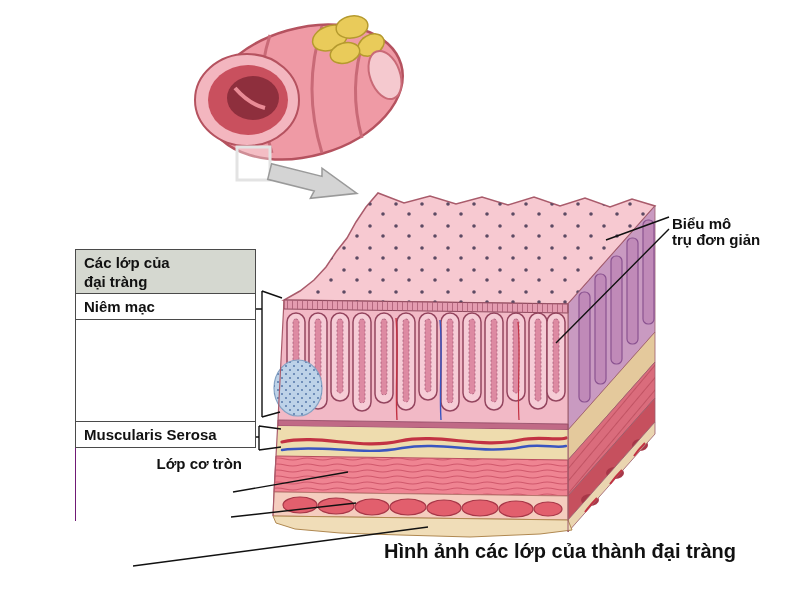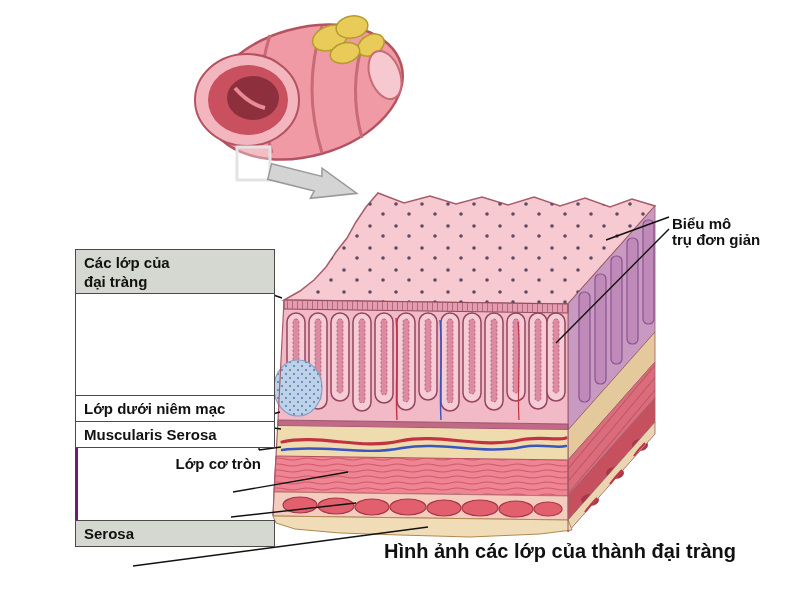--- a/index.html
+++ b/index.html
@@ -2,26 +2,26 @@
 <html><head>
 <meta charset="utf-8">
 <style>
   html,body{margin:0;padding:0;background:#fff;}
   #stage{
     position:relative;width:800px;height:600px;overflow:hidden;background:#ffffff;
     font-family:"Liberation Sans",sans-serif;color:#111;
   }
   #diagram-svg{position:absolute;left:0;top:0;}
   
-  .legend{position:absolute;left:75px;top:250px;width:200px;font-weight:bold;font-size:15px;}
+  .legend{position:absolute;left:75px;top:250px;width:181px;font-weight:bold;font-size:15px;}
   .cell{border:1px solid #4a4a4a;background:#fff;padding:3px 6px 3px 8px;line-height:19px;margin-top:-1px;box-sizing:border-box;}
   .cell.header{background:#d5d8d0;white-space:pre-line;height:45px;}
   .cell.spacer{height:103px;}
   .cell.gray{background:#d5d8d0;}
-  .freezone{border-left:3px solid #701a75;padding:4px 14px 0 0;height:73px;text-align:right;box-sizing:border-box;}
+  .freezone{border-left:1px solid #701a75;padding:4px 14px 0 0;height:73px;text-align:right;box-sizing:border-box;}
   .freezone .sub{line-height:23px;}
   
   .epi-label{position:absolute;left:672px;top:216px;width:118px;font-weight:bold;font-size:15px;line-height:16px;white-space:pre-line;}
   
   .caption{position:absolute;left:300px;top:540px;width:520px;text-align:center;font-weight:bold;font-size:20px;}
   
   .crypt{fill:#f6ccd6;stroke:#94455f;stroke-width:1.5;}
   .crypt-lumen{fill:#dd8aa2;stroke:#9c4f6d;stroke-width:.7;stroke-dasharray:2,2;}
   .cryptR{fill:#c08ab8;stroke:#8a5290;stroke-width:1.2;}
   .ptr{stroke:#111;stroke-width:1.4;fill:none;}
@@ -190,27 +190,26 @@
       <path class="ptr" d="M233,492 L348,472"></path>
       <path class="ptr" d="M231,517 L356,503"></path>
       <path class="ptr" d="M133,566 L428,527"></path>
       <path class="ptr" d="M669,217 L606,240 M669,229 L556,343"></path>
     </g>
   </svg>
 
   <div class="legend">
     <div class="cell header">Các lớp của
 đại tràng</div>
+    <div class="cell">Niêm mạc</div>
     <div class="cell spacer"></div>
-    <div class="cell">Lớp dưới niêm mạc</div>
     <div class="cell">Muscularis Serosa</div>
     <div class="freezone">
       <div class="sub">Lớp cơ tròn</div>
     </div>
-    <div class="cell gray">Serosa</div>
   </div>
 
   <div class="epi-label">Biểu mô
 trụ đơn giản</div>
 
   <div class="caption">Hình ảnh các lớp của thành đại tràng</div>
 
 </div>
 
 </body></html>

